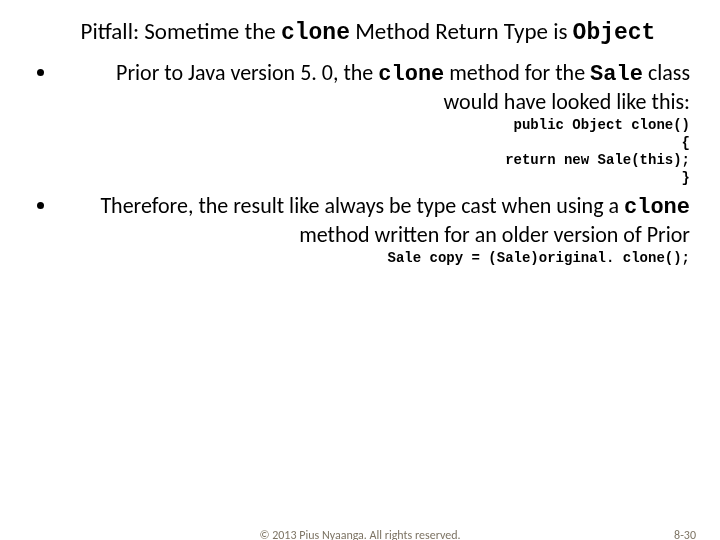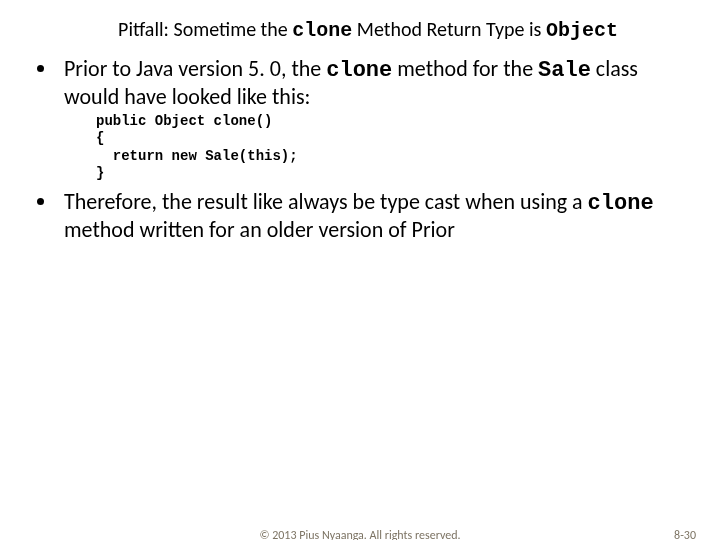--- a/index.html
+++ b/index.html
@@ -13,38 +13,39 @@
     position: relative;
     overflow: hidden;
   }
   .slide {
     width: 720px;
     height: 540px;
     position: relative;
     box-sizing: border-box;
   }
   .title {
-    font-size: 20px;
+    font-size: 23px;
     text-align: center;
     padding: 18px 24px 6px 40px;
     line-height: 1.15;
   }
   .title .mono, .body .mono {
     font-family: "Courier New", Courier, monospace;
     font-weight: bold;
   }
   .body {
     padding: 6px 30px 0 30px;
     font-size: 22px;
     line-height: 1.2;
   }
   ul.bullets {
     margin: 0;
     padding: 0 0 0 28px;
     list-style: disc;
+    text-align: right;
   }
   ul.bullets > li {
     margin: 2px 0 2px 0;
     padding-left: 6px;
   }
   .code {
     font-family: "Courier New", Courier, monospace;
     font-weight: bold;
     font-size: 14px;
     white-space: pre;
@@ -84,20 +85,21 @@
     <ul class="bullets">
       <li>
         <span>Prior to Java version 5. 0, the </span><span class="mono">clone</span><span> method for the </span><span class="mono">Sale</span><span> class would have looked like this:</span>
         <div class="code">public Object clone()
 {
   return new Sale(this);
 }</div>
       </li>
       <li>
         <span>Therefore, the result like always be type cast when using a </span><span class="mono">clone</span><span> method written for an older version of Prior</span>
+        <div class="code">Sale copy = (Sale)original. clone();</div>
       </li>
     </ul>
   </div>
 
   <div class="footer">
     <div class="footer-center">© 2013 Pius Nyaanga. All rights reserved.</div>
     <div class="footer-right">8-30</div>
   </div>
 
 </div>

